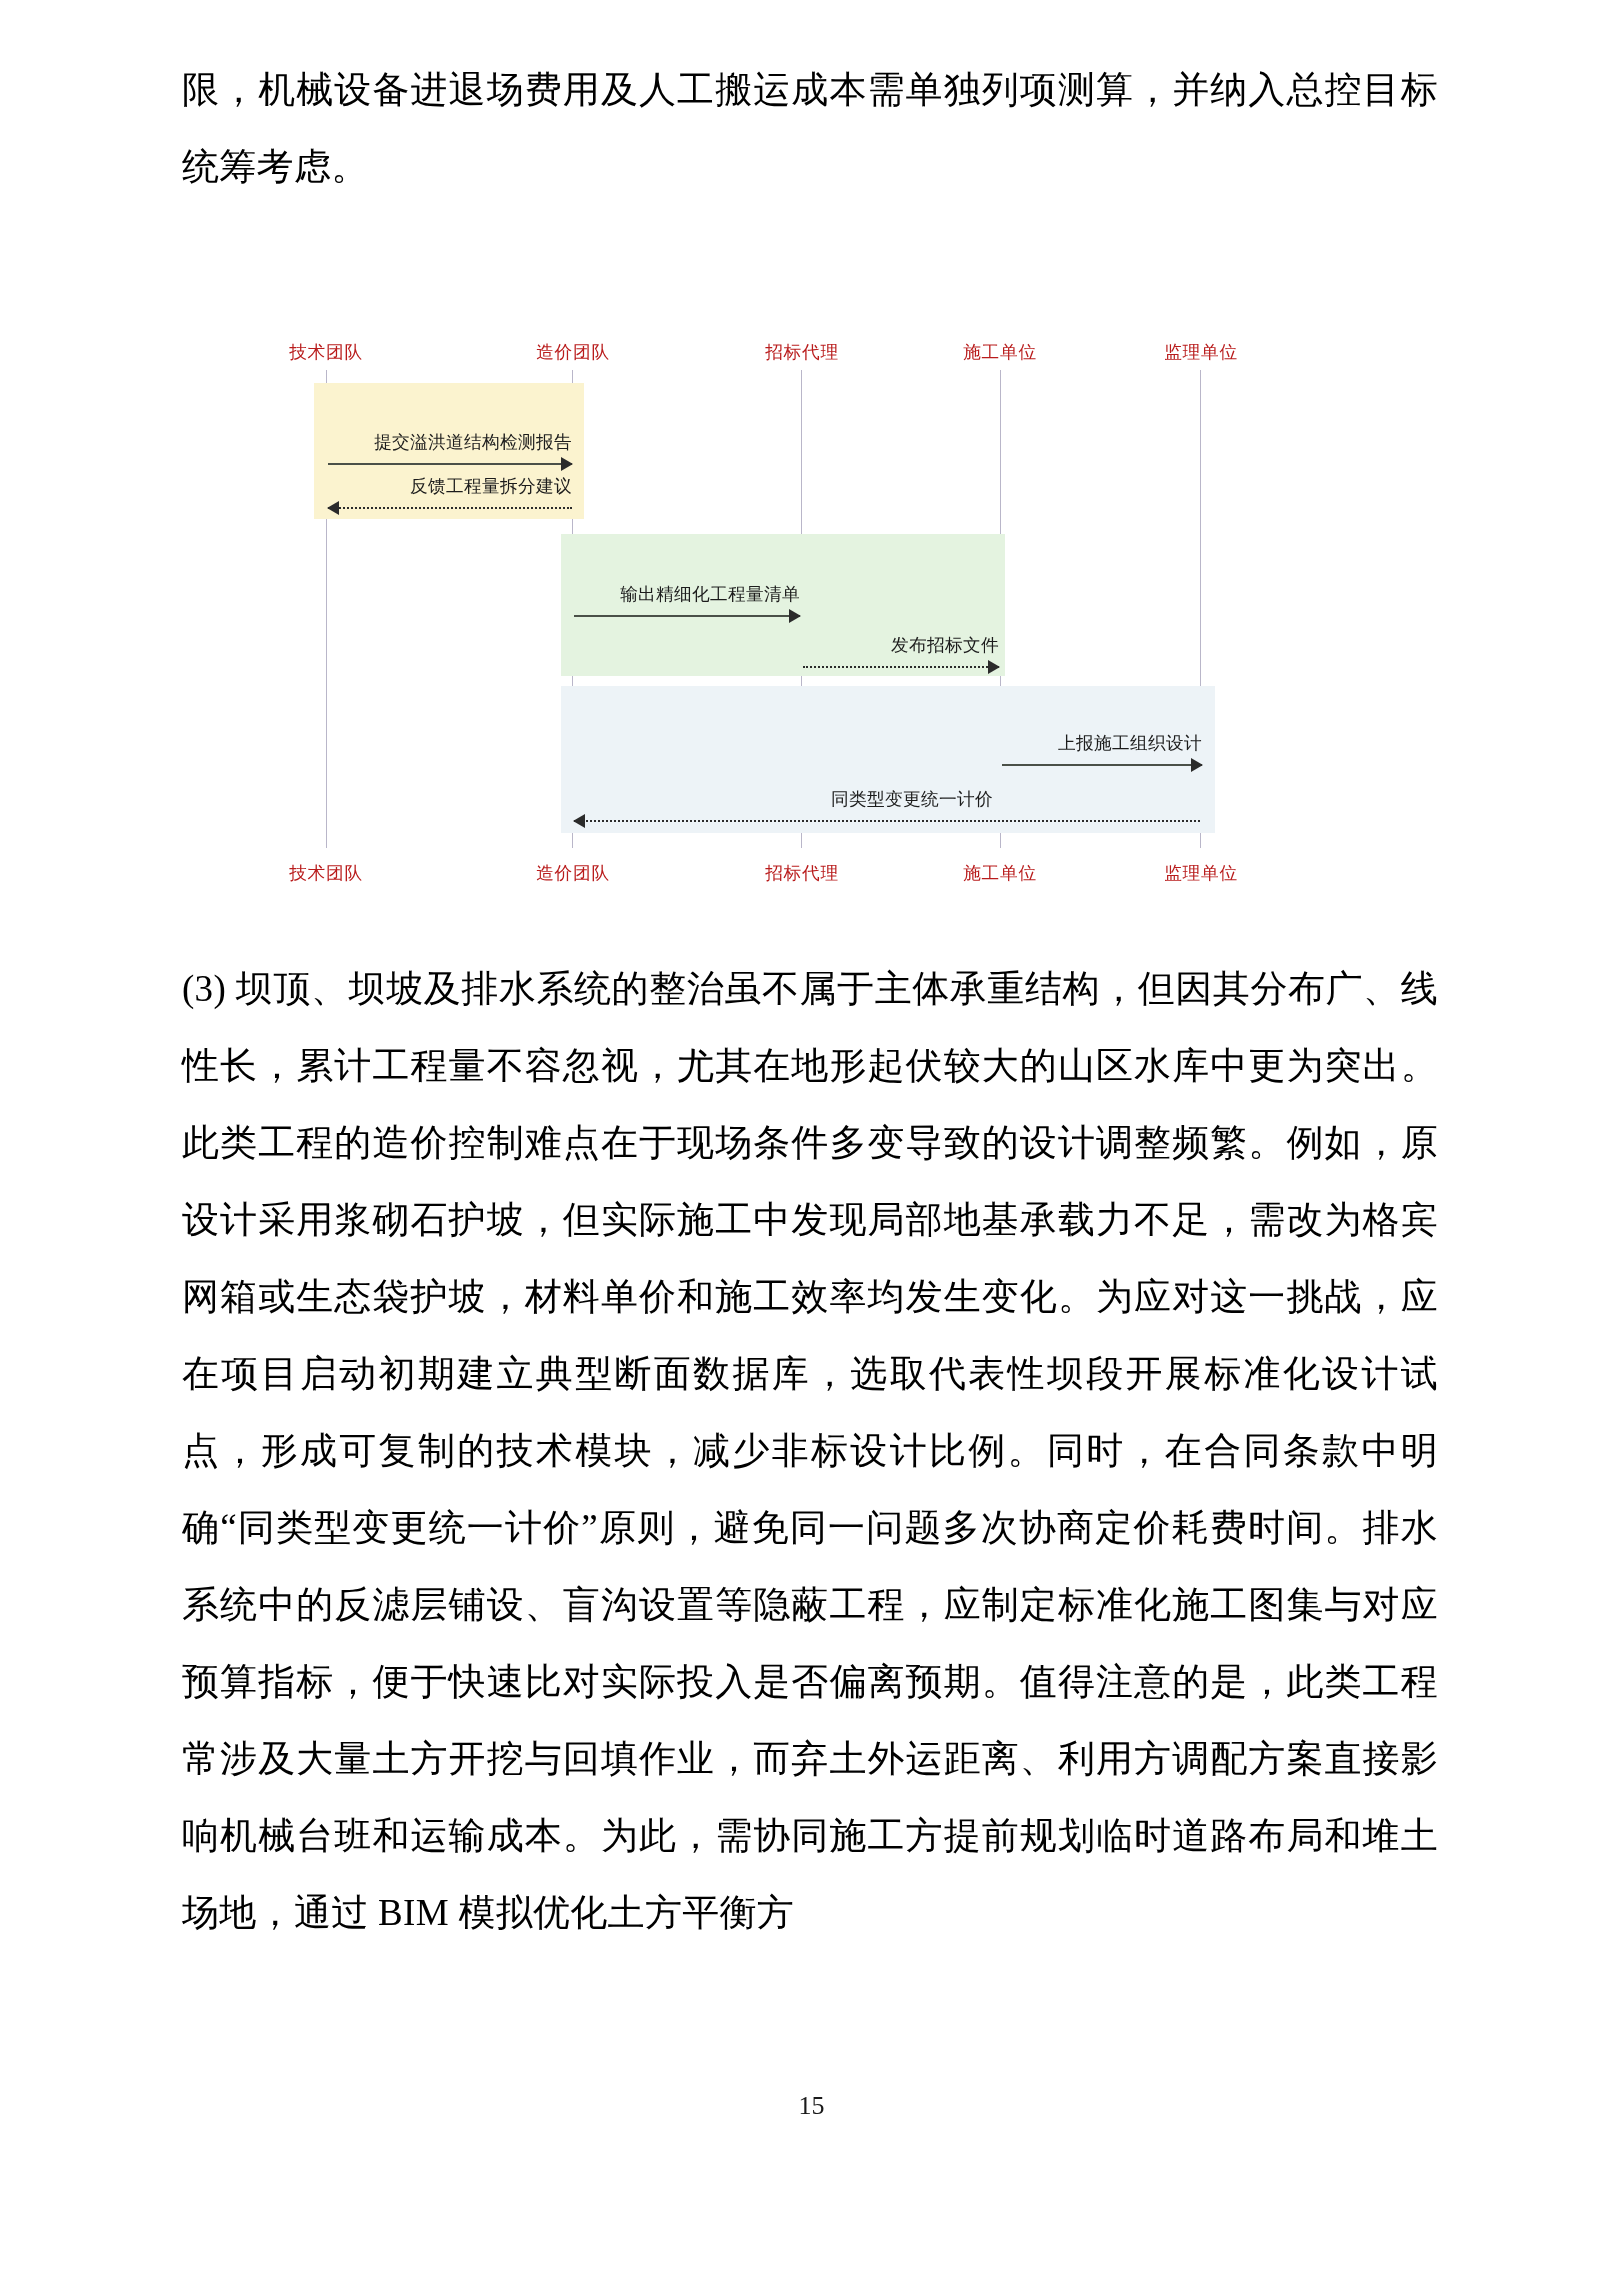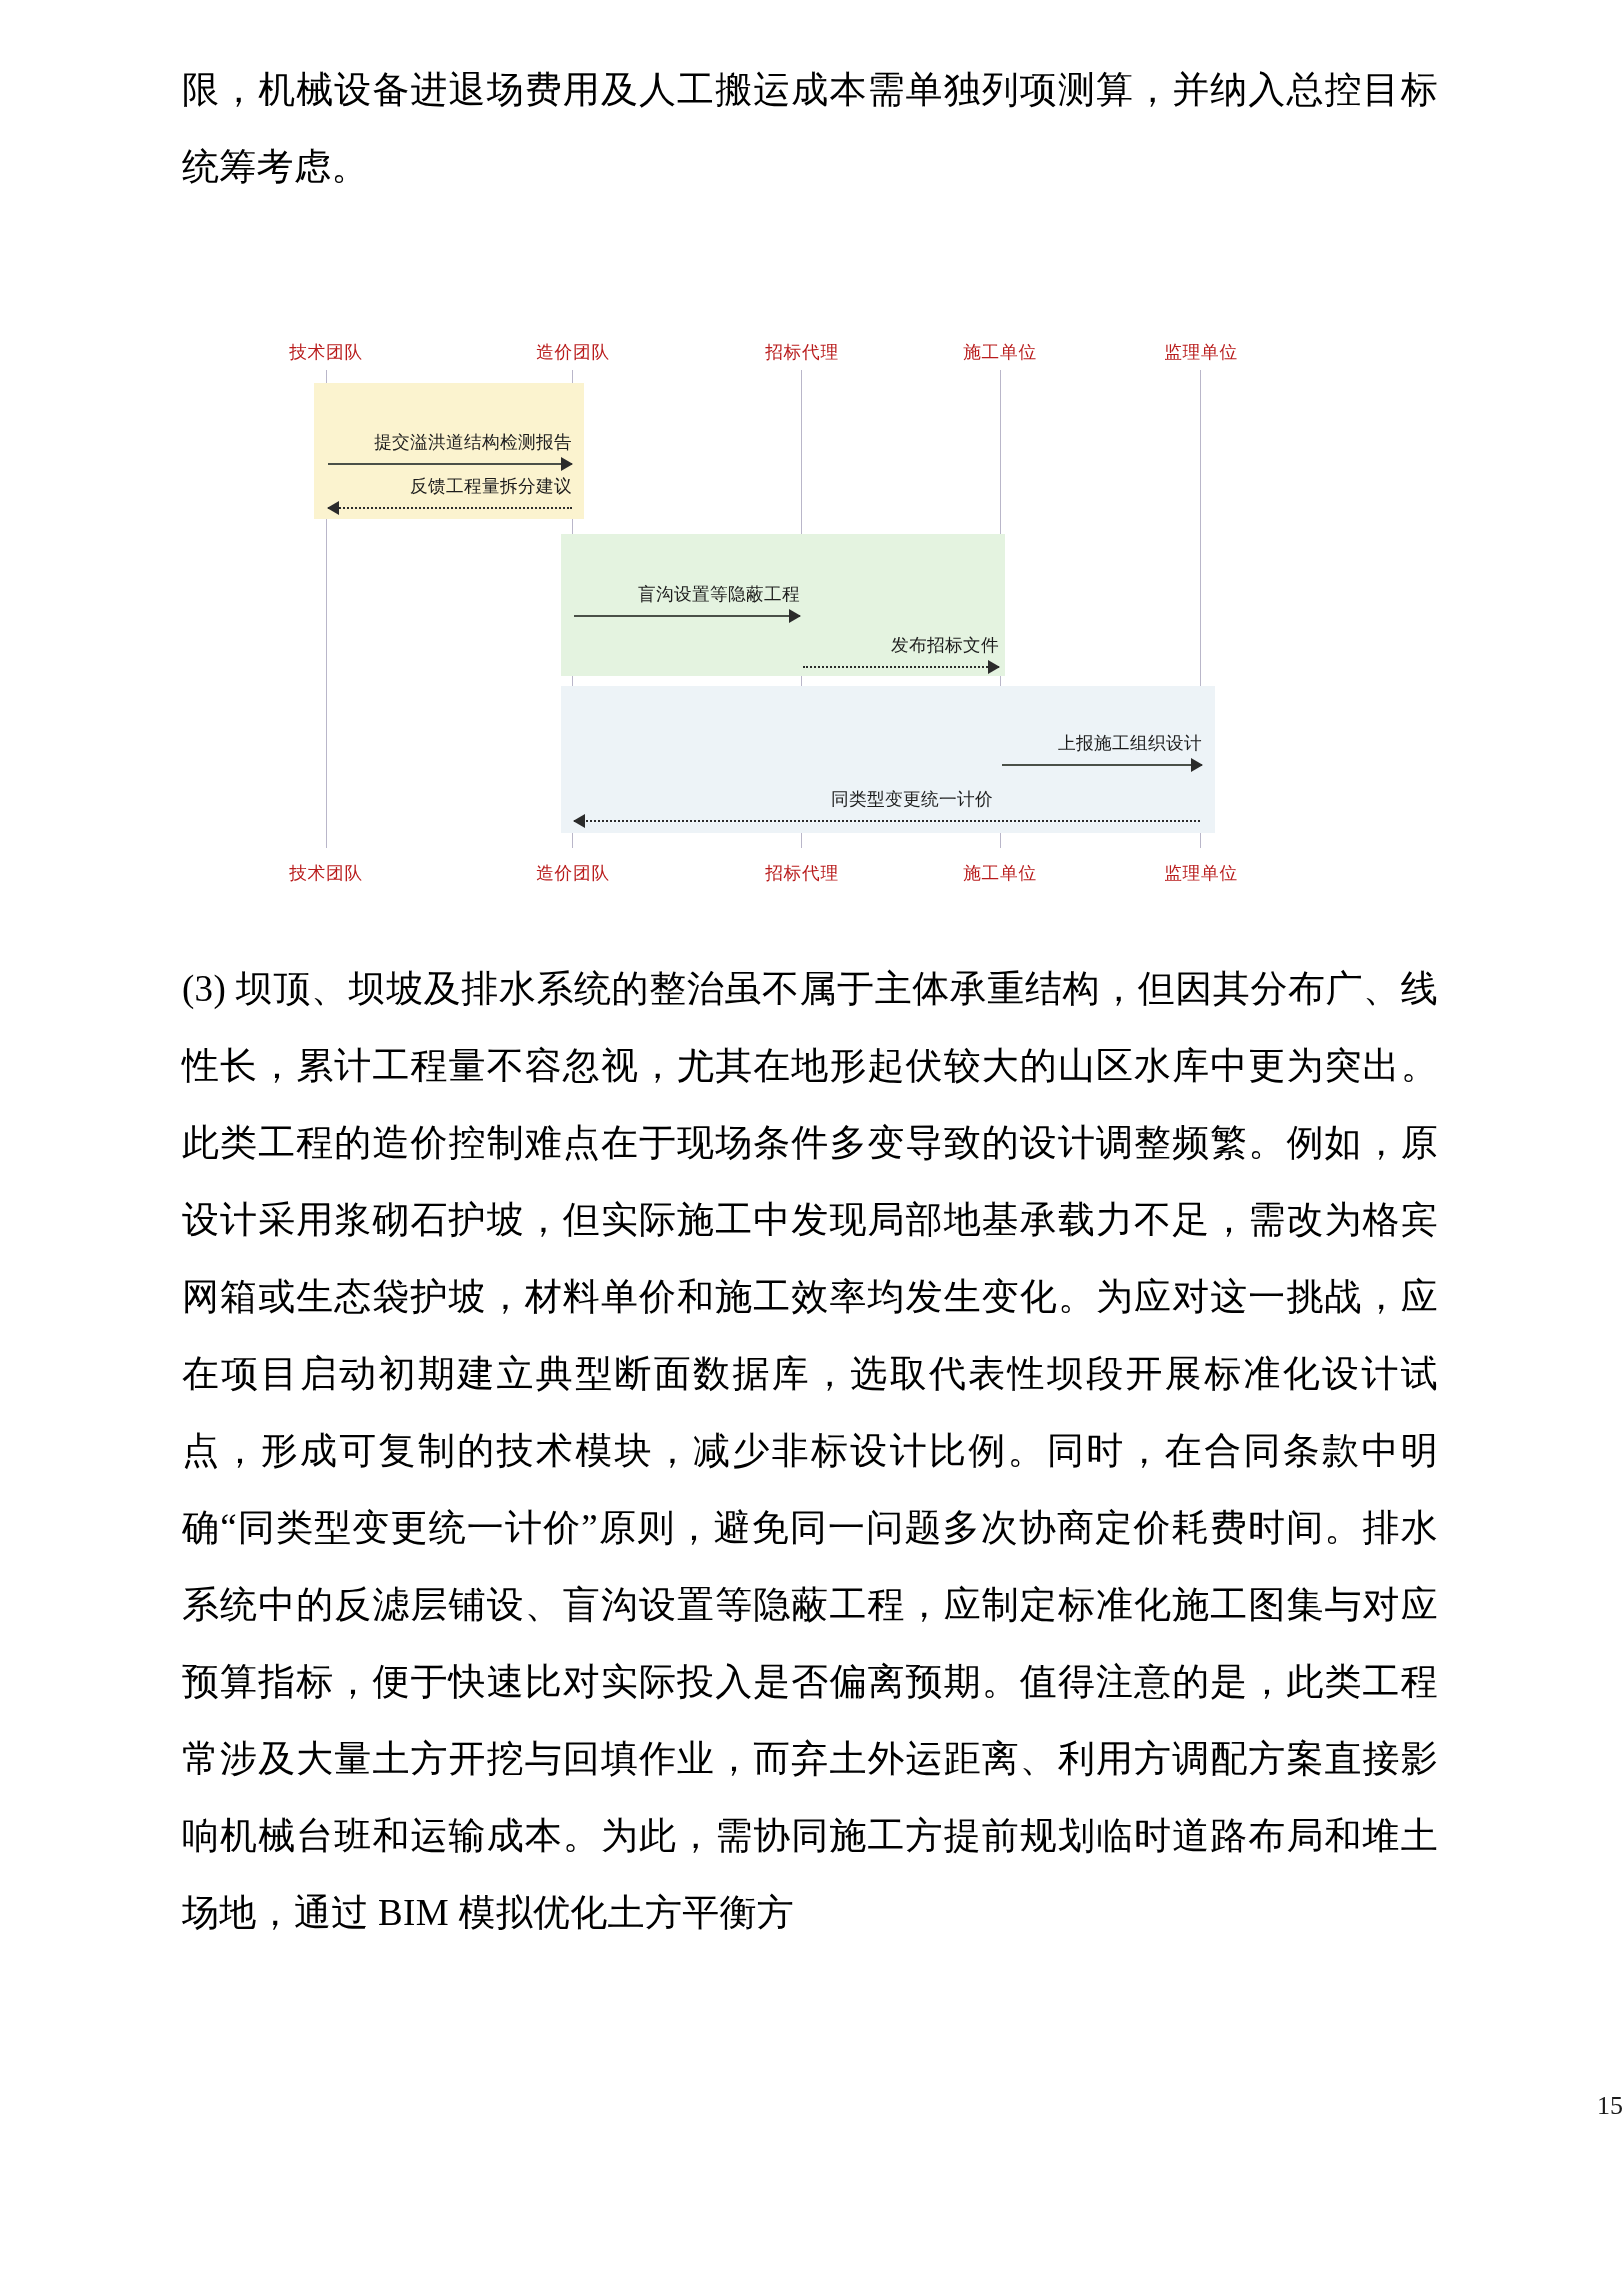--- a/index.html
+++ b/index.html
@@ -46,21 +46,21 @@
     text-align-last: left;
   }
   .para .indent { text-indent: 0; }
 
   
   .page-number {
     position: absolute;
     top: 2091px;
     left: 0;
     width: 1623px;
-    text-align: right;
+    text-align: center;
     font-size: 26px;
     color: #1a1a1a;
     font-family: "Liberation Serif", "DejaVu Serif", serif;
   }
 
   
   .diagram {
     position: absolute;
     left: 249px;
     top: 340px;
@@ -171,21 +171,21 @@
       <div class="line" style="width:244px"></div>
       <div class="head"></div>
       <div class="label">反馈工程量拆分建议</div>
     </div>
 
     <div class="block green" style="left:312px; top:194px; width:444px; height:142px"></div>
 
     <div class="msg right" style="left:325px; top:275px; width:226px">
       <div class="line" style="width:226px"></div>
       <div class="head"></div>
-      <div class="label">盲沟设置等隐蔽工程</div>
+      <div class="label">输出精细化工程量清单</div>
     </div>
 
     <div class="msg right dashed" style="left:554px; top:326px; width:196px">
       <div class="line" style="width:196px"></div>
       <div class="head"></div>
       <div class="label">发布招标文件</div>
     </div>
 
     <div class="block blue" style="left:312px; top:346px; width:654px; height:147px"></div>
 

